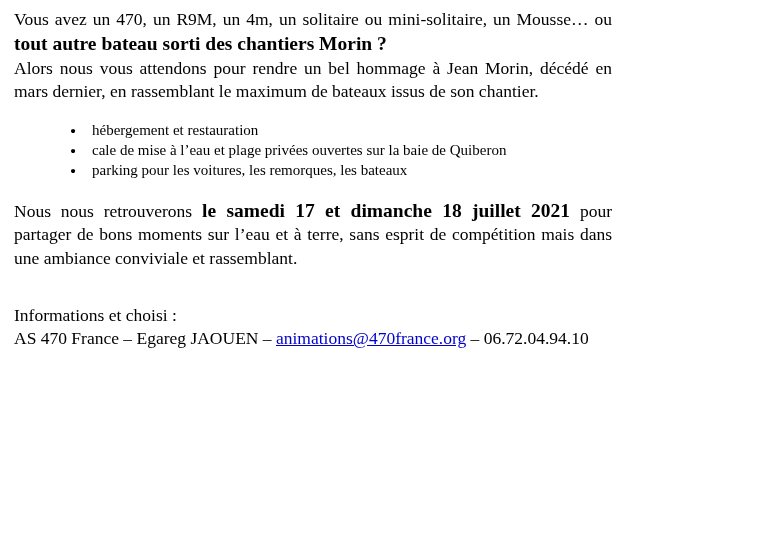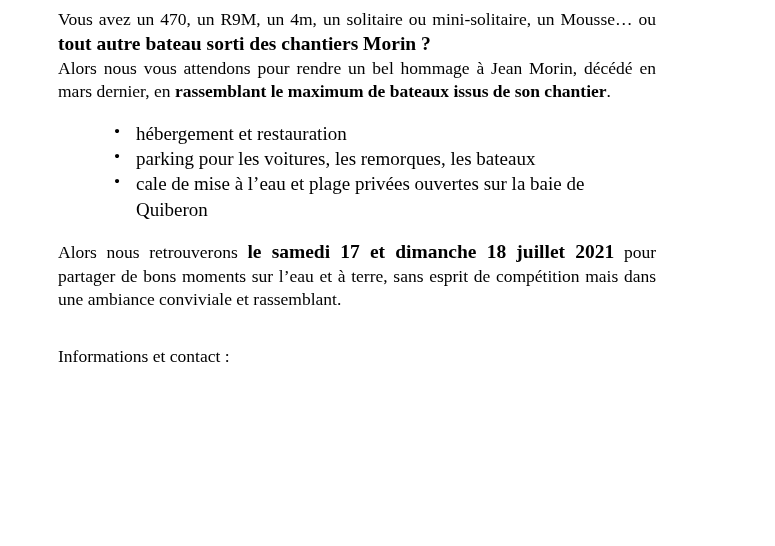--- a/index.html
+++ b/index.html
@@ -13,45 +13,44 @@
     font-family: "Liberation Serif", serif;
     color: #000000;
     overflow: hidden;
   }
   .page {
     width: 626px;
     height: 546px;
     box-sizing: border-box;
     padding: 8px 14px 0 14px;
     position: relative;
-    margin-left: 44px;
   }
   p {
     margin: 0;
     font-size: 17.5px;
     line-height: 1.33;
     text-align: justify;
   }
   .blank {
     height: 17px;
   }
   .b {
-    font-weight: bold;
+    font-weight: normal;
   }
   .big-b {
     font-weight: bold;
     font-size: 19.5px;
   }
   ul {
     margin: 0;
     padding: 0 0 0 56px;
     list-style: none;
   }
   li {
-    font-size: 19px;
+    font-size: 15px;
     line-height: 1.33;
     position: relative;
     padding-left: 22px;
   }
   li::before {
     content: "\2022";
     position: absolute;
     left: 0;
     top: -1px;
     font-size: 17.5px;
@@ -75,32 +74,35 @@
 
   <p class="para-block">
     <span>Alors nous vous attendons pour rendre un bel hommage à Jean Morin, décédé en mars dernier, en </span><span class="b">rassemblant le maximum de bateaux issus de son chantier</span><span>.</span>
   </p>
 
   <div class="blank"></div>
 
 
   <ul>
     <li>hébergement et restauration</li>
+    <li>cale de mise à l’eau et plage privées ouvertes sur la baie de Quiberon</li>
     <li>parking pour les voitures, les remorques, les bateaux</li>
-    <li>cale de mise à l’eau et plage privées ouvertes sur la baie de Quiberon</li>
   </ul>
 
   <div class="blank"></div>
 
   <p class="para-block">
-    <span>Alors nous retrouverons </span><span class="big-b">le samedi 17 et dimanche 18 juillet 2021</span><span> pour partager de bons moments sur l’eau et à terre, sans esprit de compétition mais dans une ambiance conviviale et rassemblant.</span>
+    <span>Nous nous retrouverons </span><span class="big-b">le samedi 17 et dimanche 18 juillet 2021</span><span> pour partager de bons moments sur l’eau et à terre, sans esprit de compétition mais dans une ambiance conviviale et rassemblant.</span>
   </p>
 
   <div class="blank"></div>
 
 
 
   <div class="blank"></div>
 
-  <p class="para-block">Informations et contact :</p>
+  <p class="para-block">Informations et choisi :</p>
 
+  <p class="para-block">
+    <span>AS 470 France – Egareg JAOUEN – </span><a class="mail" href="#">animations@470france.org</a><span> – 06.72.04.94.10</span>
+  </p>
 
 </div>
 
 </body></html>

